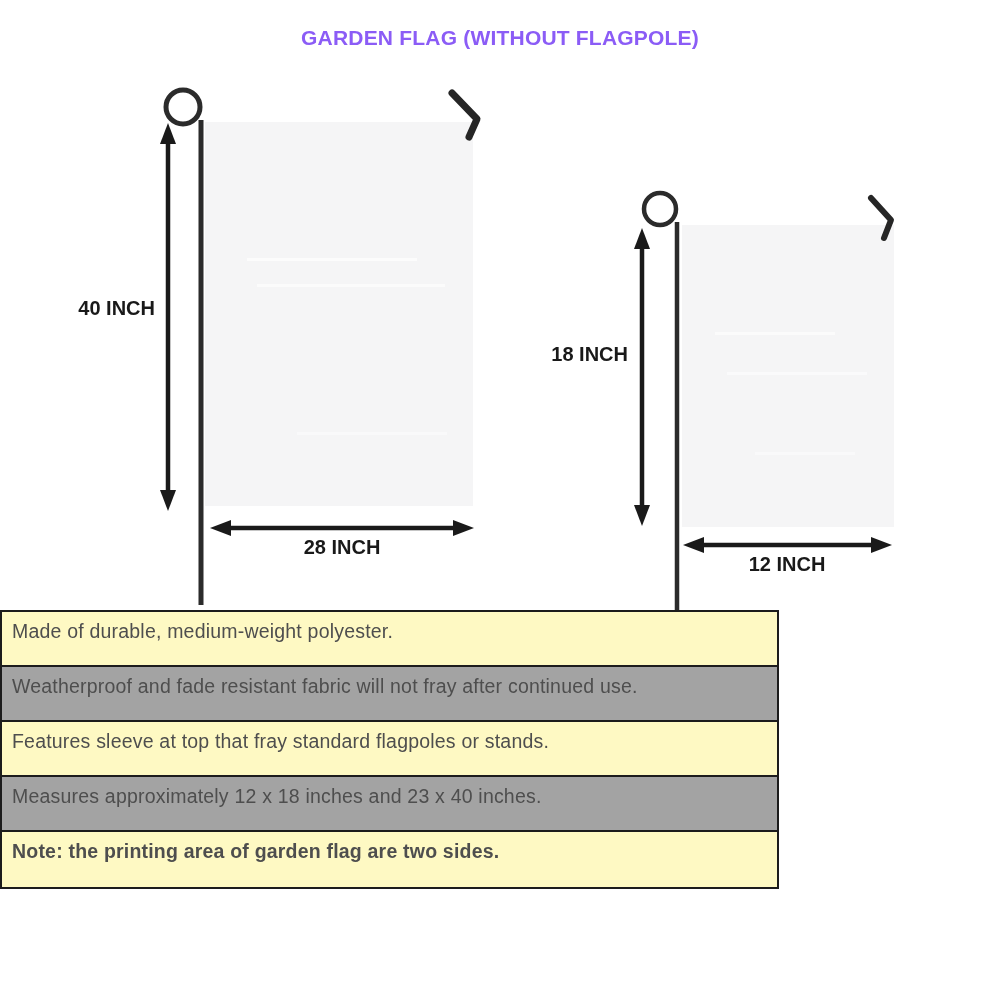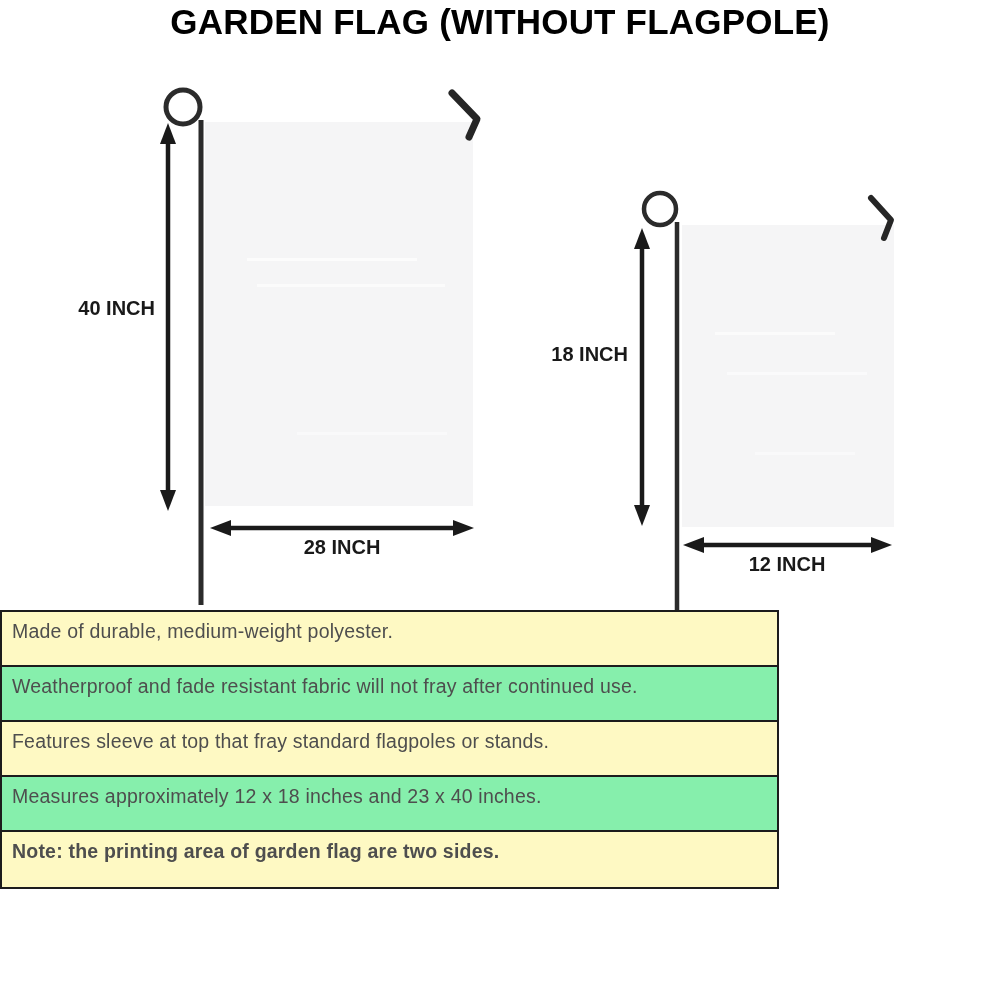--- a/index.html
+++ b/index.html
@@ -8,24 +8,24 @@
     background: #ffffff;
     font-family: "Liberation Sans", sans-serif;
     position: relative;
     overflow: hidden;
   }
   .title-block {
     position: absolute; top: 4px; left: 0;
     width: 1000px; text-align: center;
   }
   .title-line {
-    margin: 0;
-    font-size: 35px;
+    margin: 16px;
+    font-size: 21px;
     font-weight: 800;
-    color: #000000;
+    color: #8b5cf6;
     line-height: 36px;
     letter-spacing: 0.2px;
   }
   .diagram {
     position: absolute; top: 80px; left: 15px;
     width: 1000px; height: 530px;
   }
   .dim-label {
     font-family: "Liberation Sans", sans-serif;
     font-weight: bold;
@@ -37,21 +37,21 @@
     width: 779px;
     border: 2px solid #1c1c1c;
     box-sizing: border-box;
   }
   .feature-row {
     height: 55px;
     box-sizing: border-box;
     padding: 8px 12px 0 10px;
     font-size: 19.5px;
     color: #4e4e4e;
-    background: #86efac;
+    background: #a3a3a3;
     border-bottom: 2px solid #1c1c1c;
     letter-spacing: 0.2px;
   }
   .feature-row:last-child { border-bottom: none; font-weight: bold; }
   .feature-row.shaded { background: #fef9c3; }
 </style>
 </head>
 <body>
 
 <header class="title-block">

